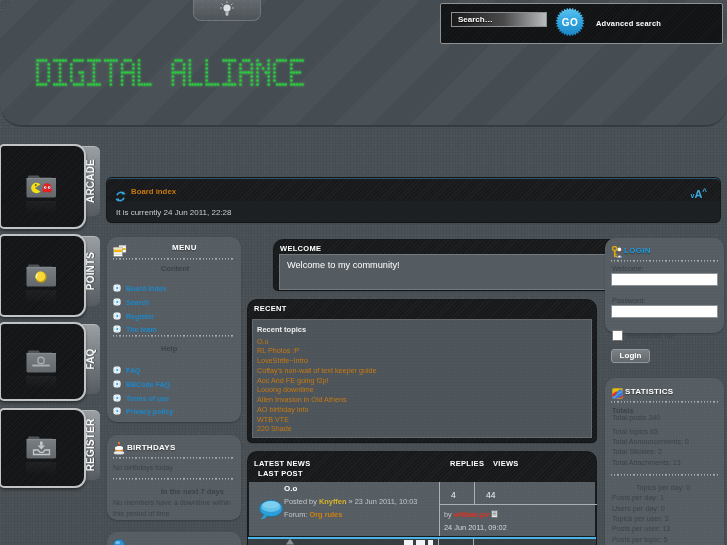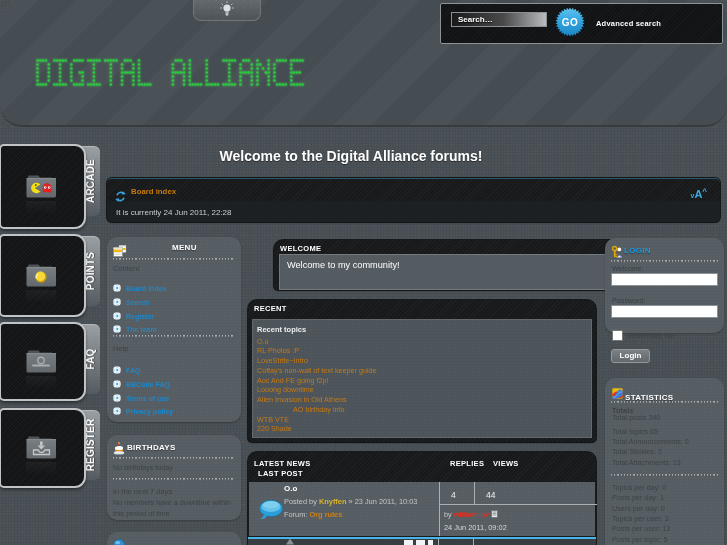--- a/index.html
+++ b/index.html
@@ -48,21 +48,21 @@
   background:linear-gradient(180deg,rgba(255,255,255,0.045),rgba(255,255,255,0));}
 .gbox{position:absolute;left:107px;width:134px;background-color:#565d62;
   background-image:radial-gradient(circle at 1px 1px, rgba(255,255,255,0.02) 0.8px, transparent 1.5px);
   background-size:3px 3px;border-radius:10px;box-shadow:0 1px 2px rgba(0,0,0,0.25);}
 .dotsep{position:absolute;left:6px;right:6px;height:2px;
   background-image:repeating-linear-gradient(90deg,rgba(225,229,231,0.6) 0 1.2px,transparent 1.2px 3.2px);
   background-size:100% 1.6px;background-repeat:no-repeat;background-position:0 0;}
 .bhead{position:absolute;left:20px;color:#fff;font-weight:bold;font-size:8px;letter-spacing:0.3px;text-shadow:0 1px 1px rgba(0,0,0,0.4);}
 .bico{position:absolute;left:6px;}
 .gtext{position:absolute;left:6px;color:#3c4347;font-size:7.2px;}
-.gtext.b{font-weight:normal;font-size:7.5px;}
+.gtext.b{font-weight:bold;font-size:7.5px;margin-left:48px;}
 .mlink{position:absolute;left:6px;height:10px;}
 .larr{vertical-align:-1px;}
 .mlink span{color:#1d87ca;font-size:7px;font-weight:bold;margin-left:5px;}
 #menubox{top:237px;height:185px;}
 #bdays{top:435px;height:85px;}
 #nextbox{top:532px;height:13px;border-radius:10px 10px 0 0;}
 #welc{left:248px;top:240px;width:348px;height:50px;border-radius:9px 9px 4px 4px;margin-left:26px;}
 .dhead{position:absolute;left:6px;top:4px;color:#fff;font-weight:bold;font-size:7.5px;letter-spacing:0.3px;}
 #welcin{position:absolute;left:5px;top:14px;width:336px;height:29px;background:#555c61;
   border:1px solid #73797d;color:#fff;font-size:9.2px;padding:5px 0 0 7px;}
@@ -592,21 +592,20 @@
               <stop offset="1" stop-color="#1b85c4"></stop>
             </linearGradient>
           </defs>
           <polygon points="15.00,0.40 16.30,2.67 18.04,0.72 18.83,3.21 20.94,1.66 21.20,4.26 23.58,3.19 23.30,5.79 25.85,5.23 25.03,7.71 27.64,7.70 26.33,9.96 28.89,10.49 27.13,12.42 29.52,13.47 27.40,15.00 29.52,16.53 27.13,17.58 28.89,19.51 26.33,20.04 27.64,22.30 25.03,22.29 25.85,24.77 23.30,24.21 23.58,26.81 21.20,25.74 20.94,28.34 18.83,26.79 18.04,29.28 16.30,27.33 15.00,29.60 13.70,27.33 11.96,29.28 11.17,26.79 9.06,28.34 8.80,25.74 6.42,26.81 6.70,24.21 4.15,24.77 4.97,22.29 2.36,22.30 3.67,20.04 1.11,19.51 2.87,17.58 0.48,16.53 2.60,15.00 0.48,13.47 2.87,12.42 1.11,10.49 3.67,9.96 2.36,7.70 4.97,7.71 4.15,5.23 6.70,5.79 6.42,3.19 8.80,4.26 9.06,1.66 11.17,3.21 11.96,0.72 13.70,2.67" fill="url(#gog)"></polygon>
           <text x="15" y="19" font-family="Liberation Sans, sans-serif" font-size="10" font-weight="bold" fill="#fff" text-anchor="middle" letter-spacing="0.5">GO</text>
         </svg>
       <span id="advs">Advanced search</span>
     </div>
   </div>
 
-  <h1>Welcome to the Digital Alliance forums!</h1>
 
   <div class="darkbox" id="bib">
     <div id="bibbot"></div>
     <span class="bi-ic"><svg width="11" height="11" viewBox="0 0 12 12">
           <path d="M2.2,4.6 A4.3,4.3 0 0 1 9.4,2.8" stroke="#36a5de" stroke-width="1.9" fill="none"></path>
           <path d="M9.8,7.4 A4.3,4.3 0 0 1 2.6,9.2" stroke="#36a5de" stroke-width="1.9" fill="none"></path>
           <polygon points="8.6,0.4 11.7,3.2 7.9,4.1" fill="#36a5de"></polygon>
           <polygon points="3.4,11.6 0.3,8.8 4.1,7.9" fill="#36a5de"></polygon>
         </svg></span>
     <span class="bi-t">Board index</span>
@@ -788,21 +787,21 @@
     <span class="dhead">RECENT</span>
     <div id="recin"></div>
     <div id="rectitle">Recent topics</div>
     <div class="rlink" style="top:36.5px;">O.o</div>
       <div class="rlink" style="top:46.2px;">RL Photos :P</div>
       <div class="rlink" style="top:56.0px;">LoveStrife~Intro</div>
       <div class="rlink" style="top:65.8px;">Coffay's non-wall of text keeper guide</div>
       <div class="rlink" style="top:75.5px;">Aoc And FE going f2p!</div>
       <div class="rlink" style="top:85.2px;">Looong downtime</div>
       <div class="rlink" style="top:95.0px;">Alien Invasion in Old Athens</div>
-      <div class="rlink" style="top:104.8px;margin-left:36px;">AO birthday info</div>
+      <div class="rlink" style="top:104.8px;">AO birthday info</div>
       <div class="rlink" style="top:114.5px;">WTB VTE</div>
       <div class="rlink" style="top:124.2px;">220 Shade</div>
   </div>
 
   <div class="darkbox" id="news">
     <span class="dhead" style="top:7px;">LATEST NEWS</span>
     <span class="dhead" style="left:202px;top:7px;">REPLIES</span>
     <span class="dhead" style="left:245px;top:7px;">VIEWS</span>
     <span class="h2">LAST POST</span>
   </div>
@@ -862,29 +861,29 @@
     <div id="lbtn">Login</div>
   </div>
 
   <div class="rgt" id="statsbox">
     <span class="bico" style="top:7px;left:7px;"><svg width="11" height="11" viewBox="0 0 11 11">
           <rect x="0.3" y="0.3" width="10.4" height="10.4" rx="1.4" fill="#e9b90c"></rect>
           <path d="M0.3,6 l4,-2.8 3,2 3.4,-2.4 v6 a1.4,1.4 0 0 1 -1.4,1.4 h-7.6 a1.4,1.4 0 0 1 -1.4,-1.4 z" fill="#e03224"></path>
           <path d="M0.3,8.2 c2.4,1.4 4.2,-4.2 6.2,-6 1.4,-1.2 3,-0.6 4.2,1 l0,4 a14,14 0 0 1 -10.4,3.6 z" fill="#2f7fe0" opacity="0.95"></path>
           <path d="M1.2,9.3 c2.6,0.6 5.8,-5.8 8.6,-5.4" stroke="#7db8f2" stroke-width="1" fill="none"></path>
         </svg></span>
-    <span class="bhead" style="top:9px;left:20px;margin-top:6px;">STATISTICS</span>
+    <span class="bhead" style="top:9px;left:20px;">STATISTICS</span>
     <div class="dotsep" style="top:23px;"></div>
     <div class="sline b" style="top:28.0px;">Totals</div>
       <div class="sline" style="top:35px;">Total posts 340</div>
       <div class="sline" style="top:48.6px;">Total topics 65</div>
       <div class="sline" style="top:58.9px;">Total Announcements: 0</div>
       <div class="sline" style="top:69.2px;">Total Stickies: 2</div>
       <div class="sline" style="top:79.5px;">Total Attachments: 13</div>
     <div class="dotsep" style="top:96px;"></div>
-    <div class="sline" style="top:105.0px;">Topics per day: 0</div>
+    <div class="sline" style="top:105.0px;margin-left:24px;">Topics per day: 0</div>
       <div class="sline" style="top:115.3px;">Posts per day: 1</div>
       <div class="sline" style="top:125.6px;">Users per day: 0</div>
       <div class="sline" style="top:135.9px;">Topics per user: 3</div>
       <div class="sline" style="top:146.2px;">Posts per user: 13</div>
       <div class="sline" style="top:156.5px;">Posts per topic: 5</div>
   </div>
 </div>
 
 </body></html>

